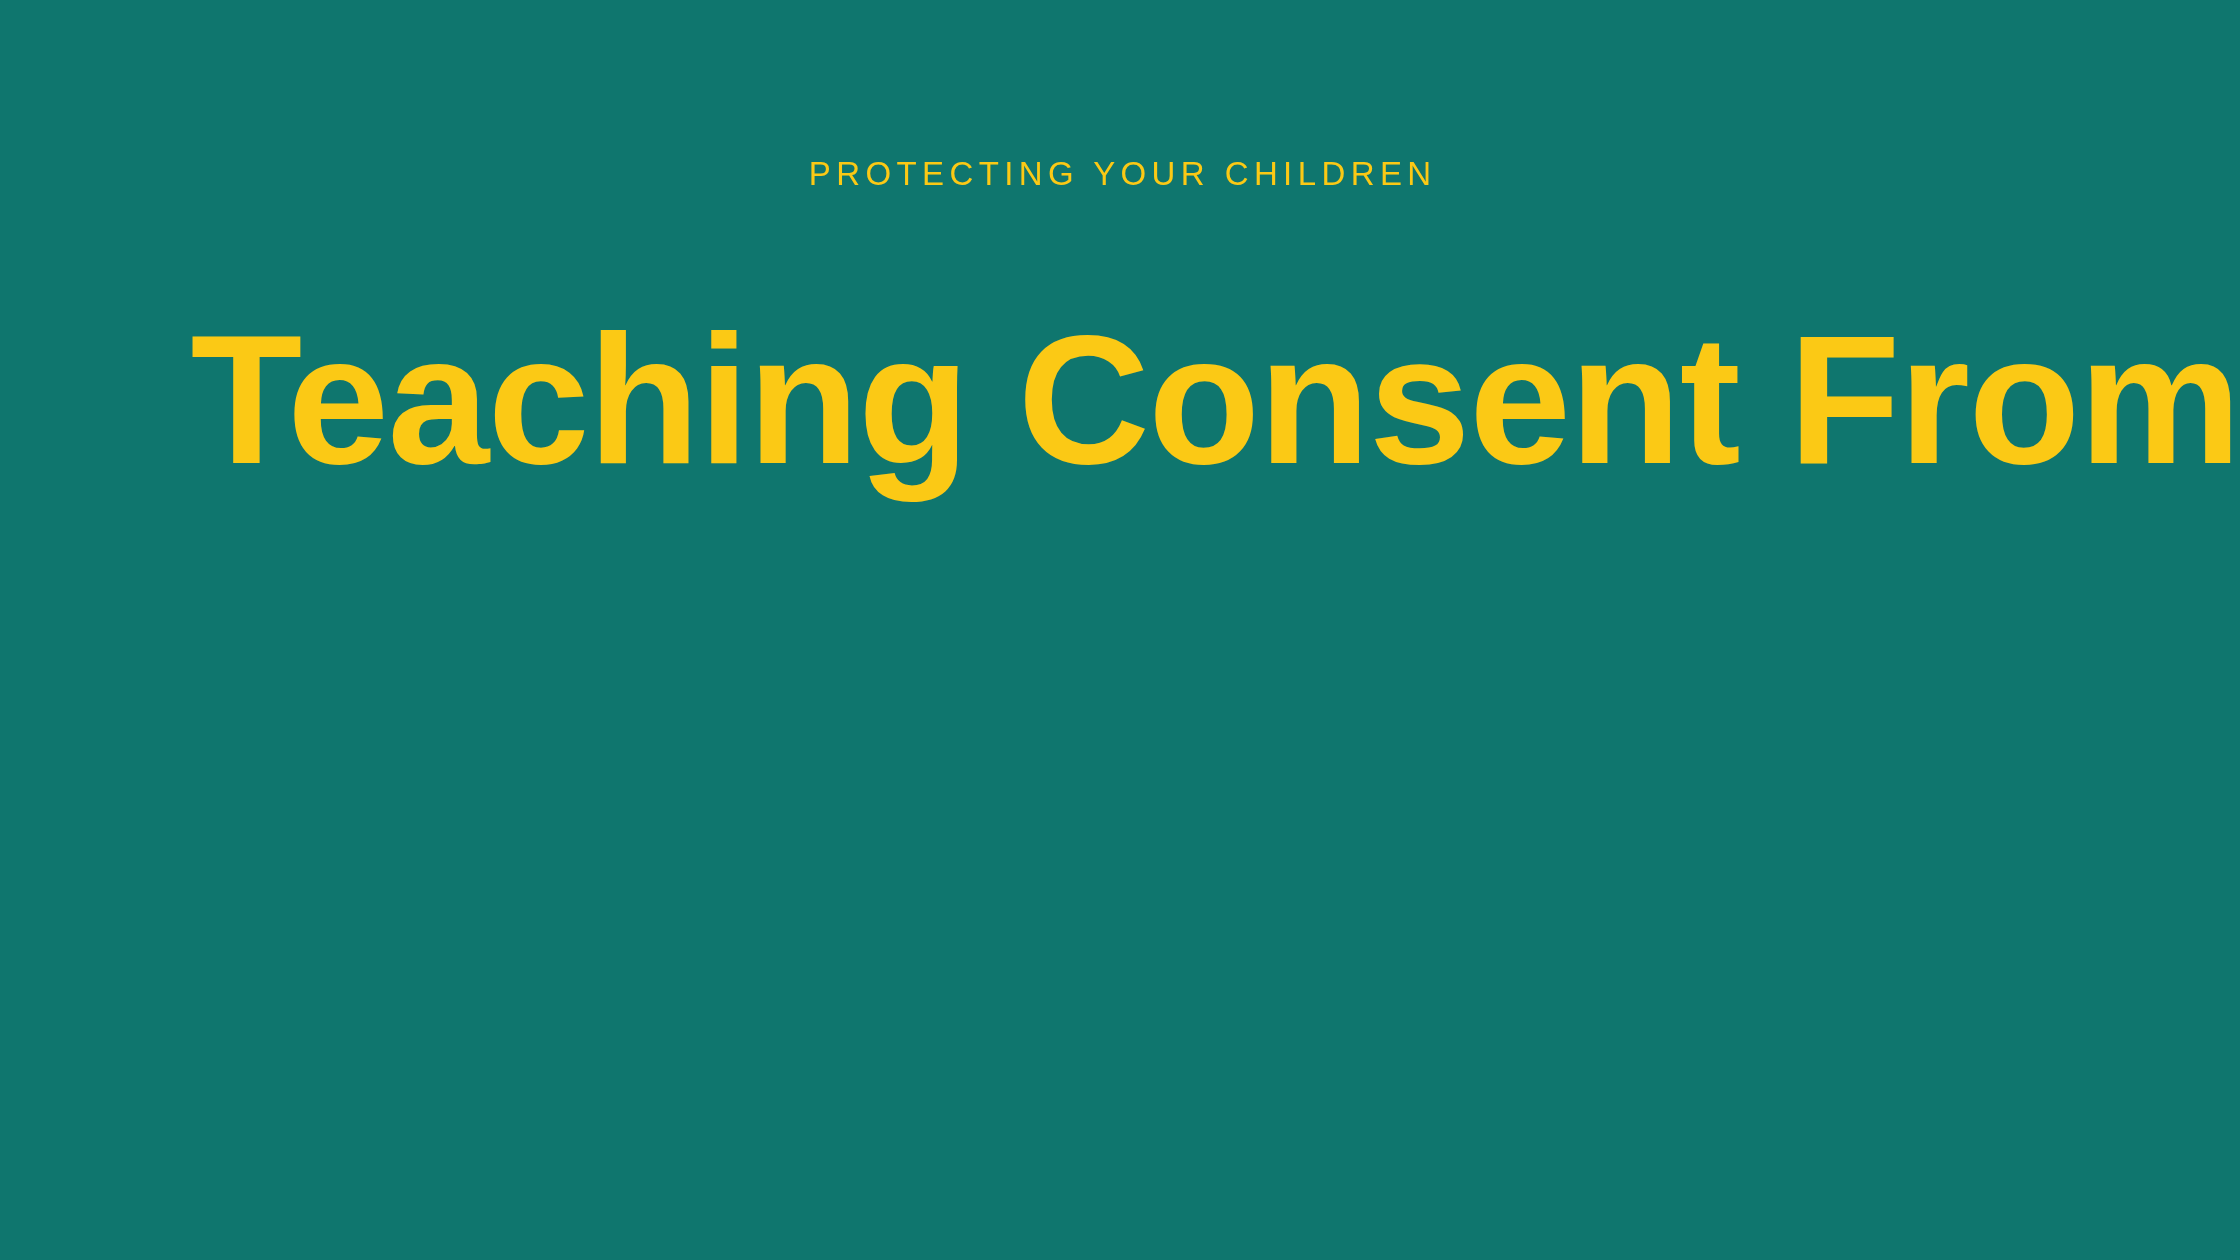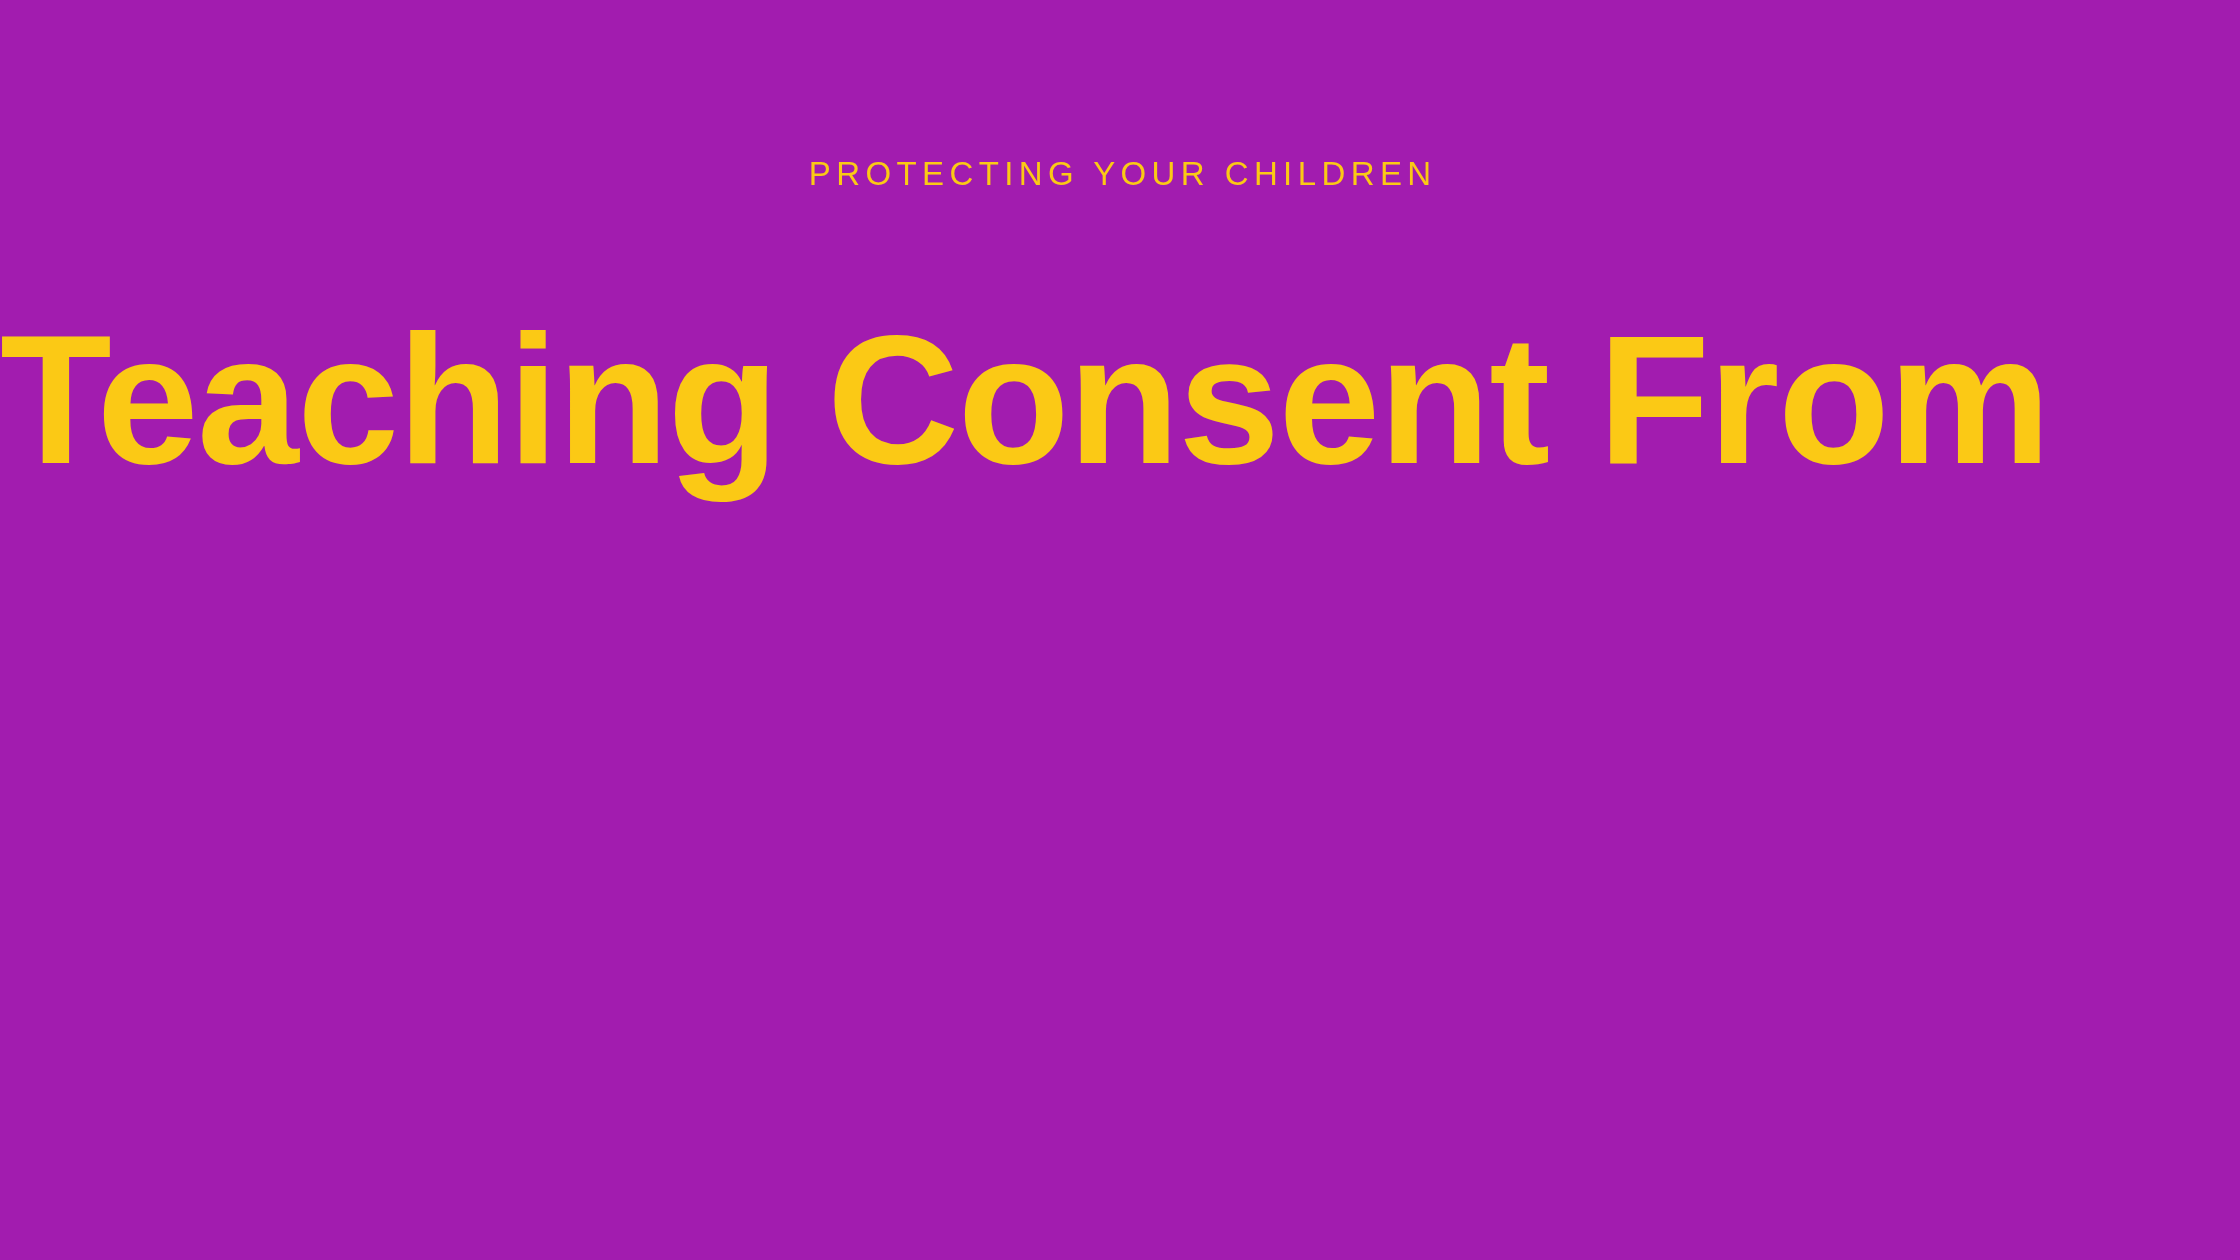--- a/index.html
+++ b/index.html
@@ -11,21 +11,21 @@
     width: 2240px;
     height: 1260px;
     overflow: hidden;
     font-family: "Liberation Sans", sans-serif;
   }
 
   .slide {
     position: relative;
     width: 2240px;
     height: 1260px;
-    background: #a21caf;
+    background: #0f766e;
     box-sizing: border-box;
     overflow: hidden;
   }
 
   .content {
     position: absolute;
     left: 0;
     top: 0;
     width: 2240px;
     height: 1260px;
@@ -49,21 +49,21 @@
   }
 
   .headline {
     margin-top: 128px;
     color: #FBC915;
     font-family: "Liberation Sans", sans-serif;
     font-size: 183px;
     font-weight: 700;
     line-height: 163px;
     letter-spacing: -1.5px;
-    text-align: left;
+    text-align: right;
     white-space: nowrap;
     width: 2240px;
   }
 
   .headline .line {
     display: block;
   }
 </style>
 </head>
 <body>

